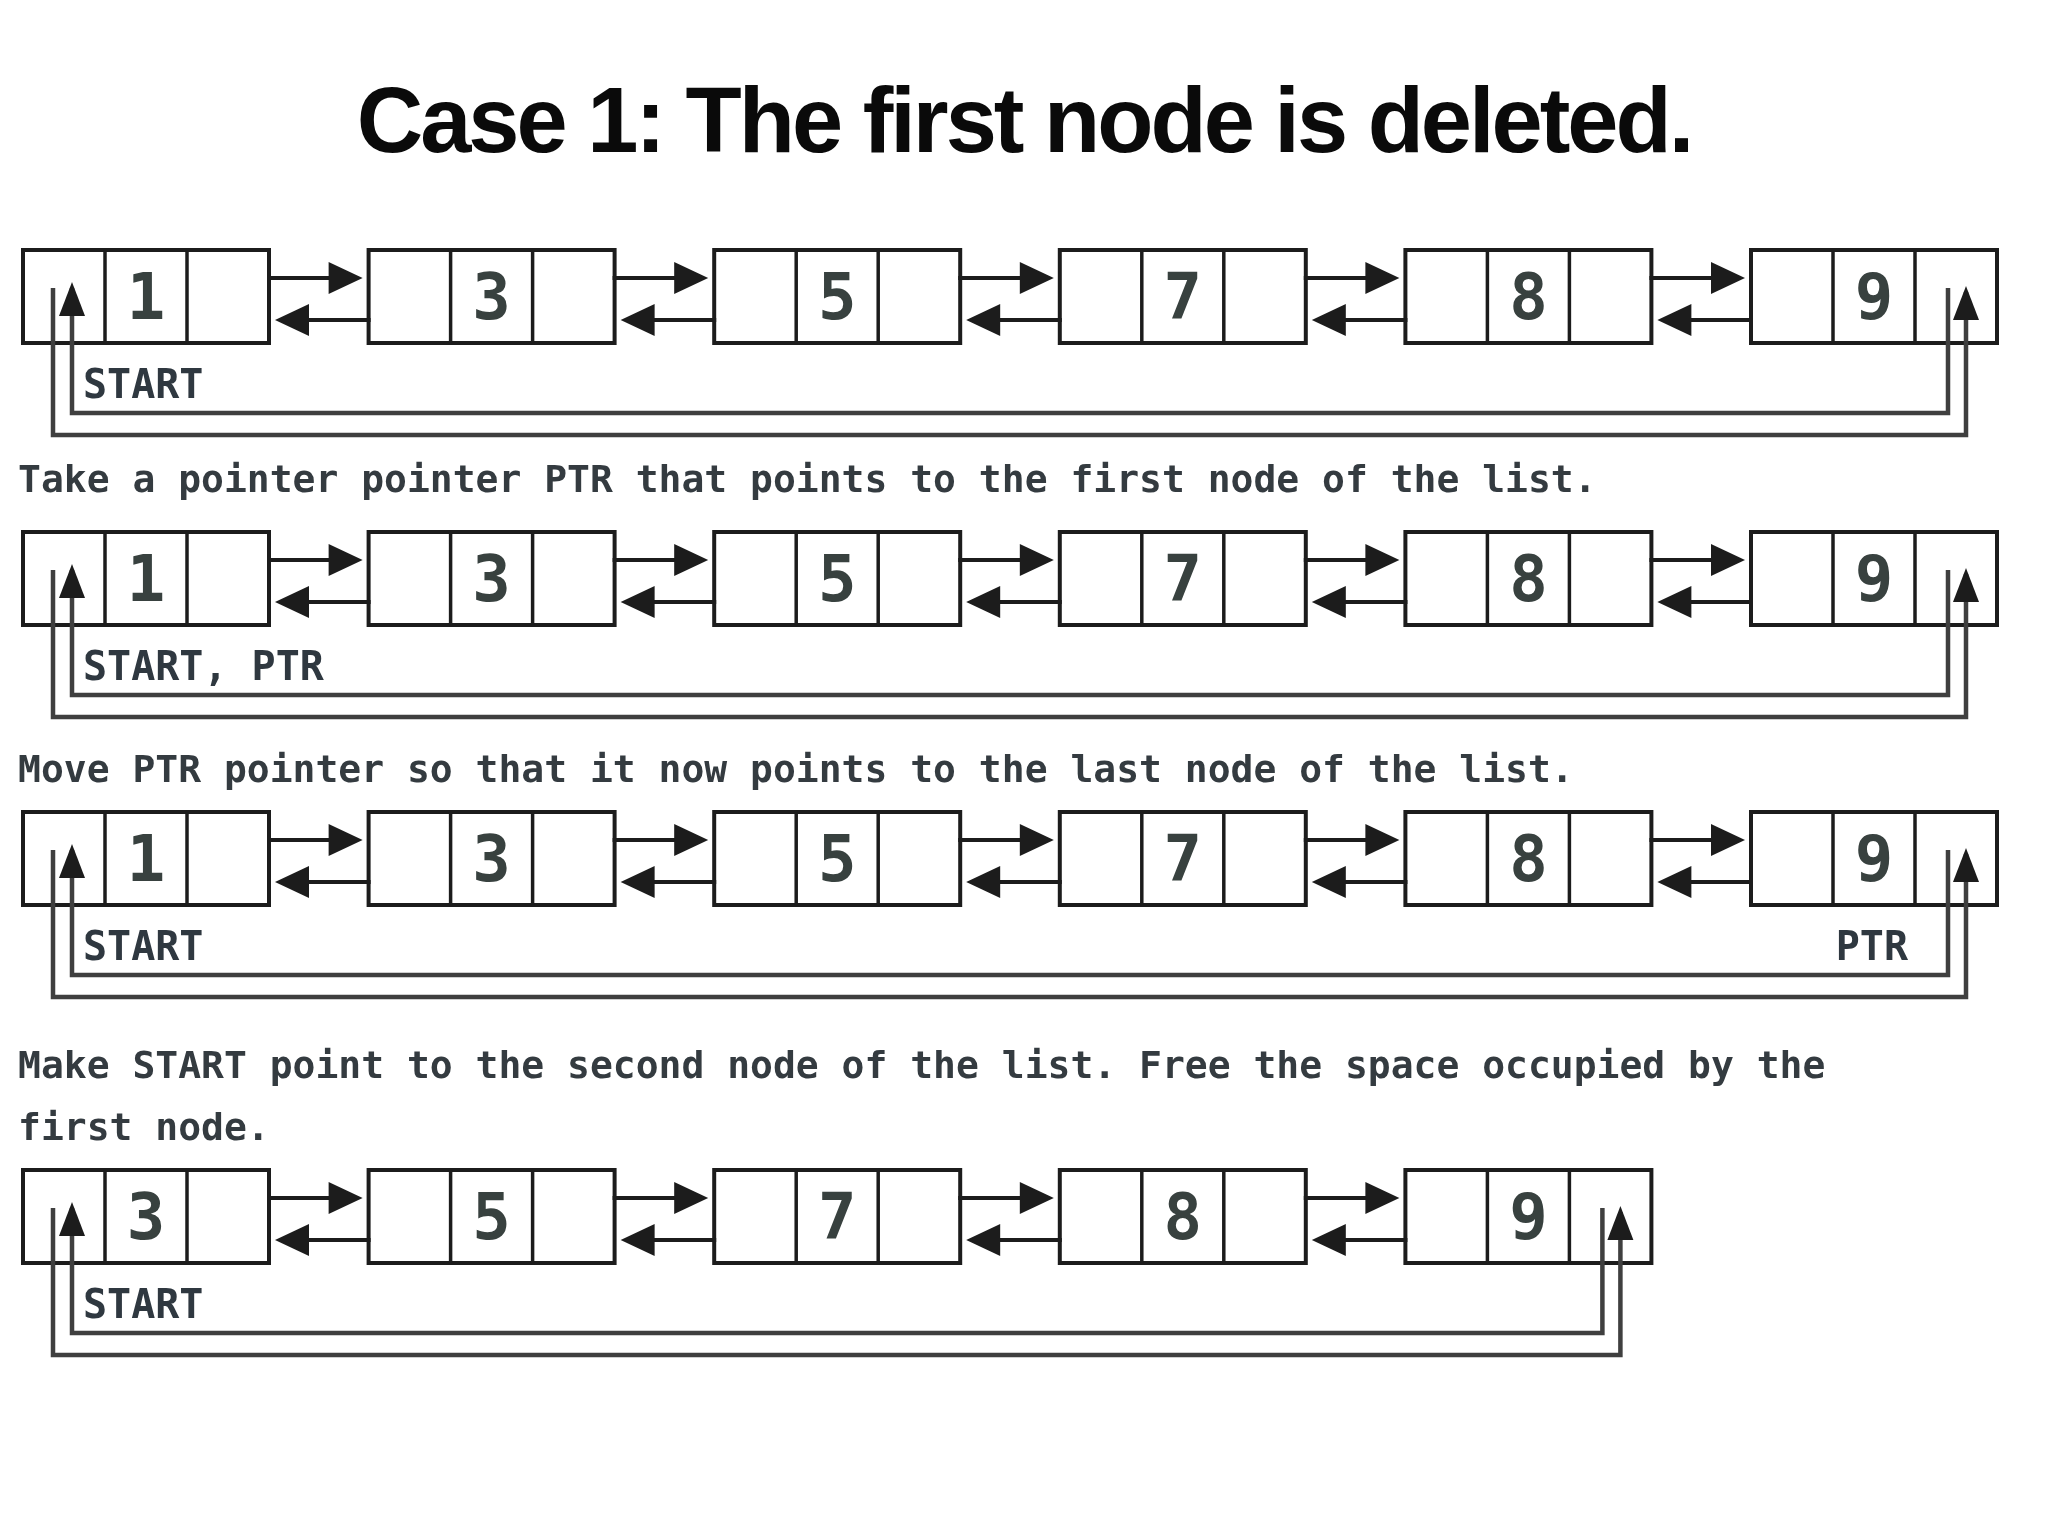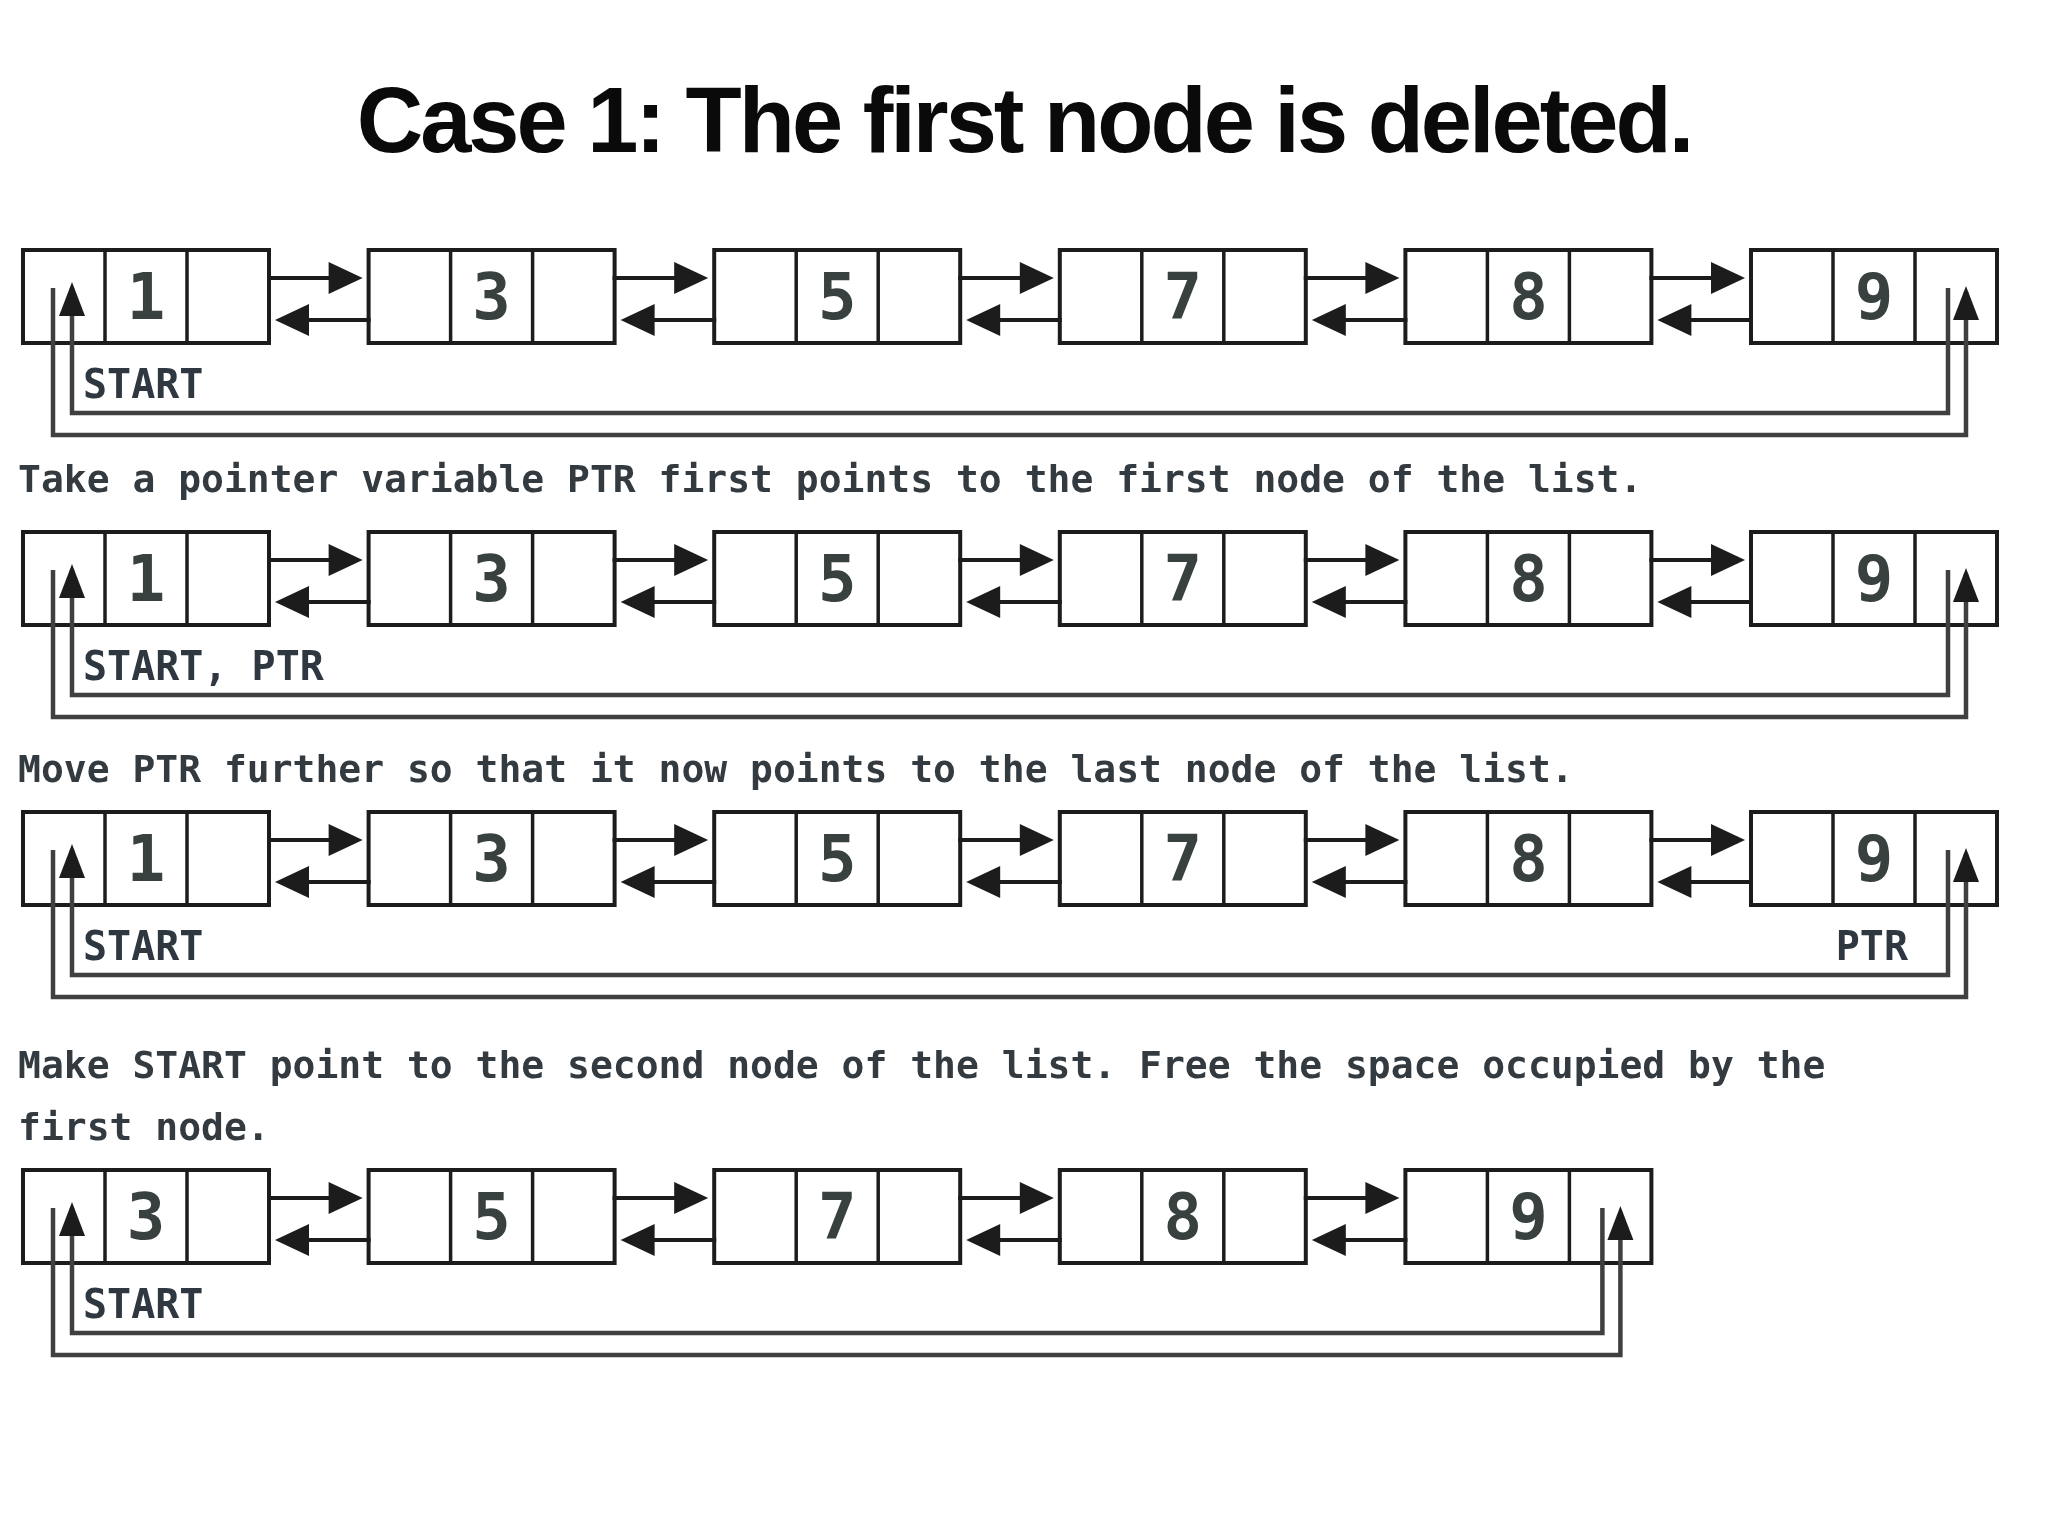--- a/index.html
+++ b/index.html
@@ -98,21 +98,21 @@
         <line x1="1649.4" y1="30" x2="1719" y2="30" stroke="#1c1c1c" stroke-width="4"></line>
         <polygon points="1745,30 1711,14 1711,46" fill="#1c1c1c"></polygon>
         <line x1="1753" y1="72" x2="1689.4" y2="72" stroke="#1c1c1c" stroke-width="4"></line>
         <polygon points="1657.4,72 1691.4,56 1691.4,88" fill="#1c1c1c"></polygon>
         <path d="M 1948 40 L 1948 165 L 72 165 L 72 40" fill="none" stroke="#3f3f3f" stroke-width="4.5"></path>
         <polygon points="72,34 59,68 85,68" fill="#1c1c1c"></polygon>
         <path d="M 53 40 L 53 187 L 1966 187 L 1966 44" fill="none" stroke="#3f3f3f" stroke-width="4.5"></path>
         <polygon points="1966,38 1953,72 1979,72" fill="#1c1c1c"></polygon>
         <text x="83" y="150" font-size="40" fill="#2f3840">START</text>
       </svg></div>
-  <div class="caption" style="top:448px">Take a pointer variable PTR first points to the first node of the list.</div>
+  <div class="caption" style="top:448px">Take a pointer pointer PTR that points to the first node of the list.</div>
 
   <div class="diagram" style="top:530px"><svg viewBox="0 0 2048 196" width="2048" height="196">
         <rect x="23" y="2" width="246" height="93" fill="#fff" stroke="#1c1c1c" stroke-width="4"></rect>
         <line x1="105" y1="2" x2="105" y2="95" stroke="#1c1c1c" stroke-width="3.5"></line>
         <line x1="187" y1="2" x2="187" y2="95" stroke="#1c1c1c" stroke-width="3.5"></line>
         <text x="146" y="71" text-anchor="middle" font-size="64" fill="#38413f">1</text>
         <rect x="368.6" y="2" width="246" height="93" fill="#fff" stroke="#1c1c1c" stroke-width="4"></rect>
         <line x1="450.6" y1="2" x2="450.6" y2="95" stroke="#1c1c1c" stroke-width="3.5"></line>
         <line x1="532.6" y1="2" x2="532.6" y2="95" stroke="#1c1c1c" stroke-width="3.5"></line>
         <text x="491.6" y="71" text-anchor="middle" font-size="64" fill="#38413f">3</text>
@@ -151,21 +151,21 @@
         <line x1="1649.4" y1="30" x2="1719" y2="30" stroke="#1c1c1c" stroke-width="4"></line>
         <polygon points="1745,30 1711,14 1711,46" fill="#1c1c1c"></polygon>
         <line x1="1753" y1="72" x2="1689.4" y2="72" stroke="#1c1c1c" stroke-width="4"></line>
         <polygon points="1657.4,72 1691.4,56 1691.4,88" fill="#1c1c1c"></polygon>
         <path d="M 1948 40 L 1948 165 L 72 165 L 72 40" fill="none" stroke="#3f3f3f" stroke-width="4.5"></path>
         <polygon points="72,34 59,68 85,68" fill="#1c1c1c"></polygon>
         <path d="M 53 40 L 53 187 L 1966 187 L 1966 44" fill="none" stroke="#3f3f3f" stroke-width="4.5"></path>
         <polygon points="1966,38 1953,72 1979,72" fill="#1c1c1c"></polygon>
         <text x="83" y="150" font-size="40" fill="#2f3840">START, PTR</text>
       </svg></div>
-  <div class="caption" style="top:738px">Move PTR further so that it now points to the last node of the list.</div>
+  <div class="caption" style="top:738px">Move PTR pointer so that it now points to the last node of the list.</div>
 
   <div class="diagram" style="top:810px"><svg viewBox="0 0 2048 196" width="2048" height="196">
         <rect x="23" y="2" width="246" height="93" fill="#fff" stroke="#1c1c1c" stroke-width="4"></rect>
         <line x1="105" y1="2" x2="105" y2="95" stroke="#1c1c1c" stroke-width="3.5"></line>
         <line x1="187" y1="2" x2="187" y2="95" stroke="#1c1c1c" stroke-width="3.5"></line>
         <text x="146" y="71" text-anchor="middle" font-size="64" fill="#38413f">1</text>
         <rect x="368.6" y="2" width="246" height="93" fill="#fff" stroke="#1c1c1c" stroke-width="4"></rect>
         <line x1="450.6" y1="2" x2="450.6" y2="95" stroke="#1c1c1c" stroke-width="3.5"></line>
         <line x1="532.6" y1="2" x2="532.6" y2="95" stroke="#1c1c1c" stroke-width="3.5"></line>
         <text x="491.6" y="71" text-anchor="middle" font-size="64" fill="#38413f">3</text>

